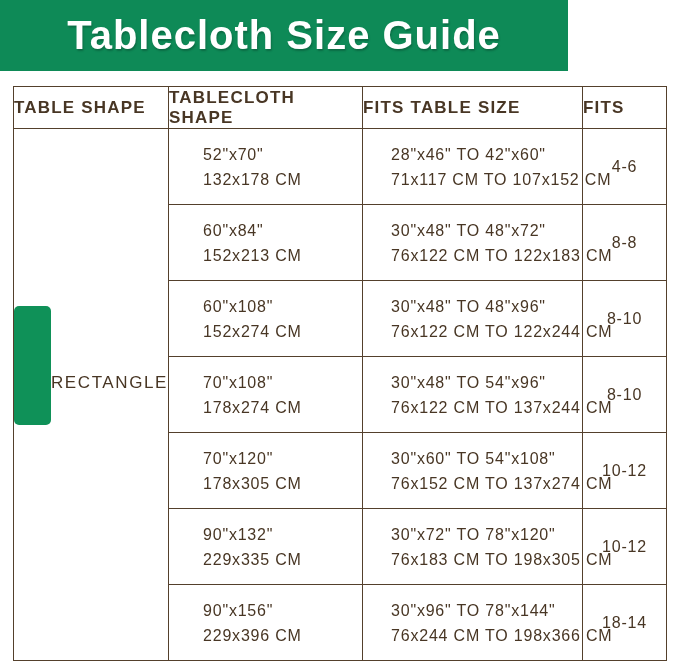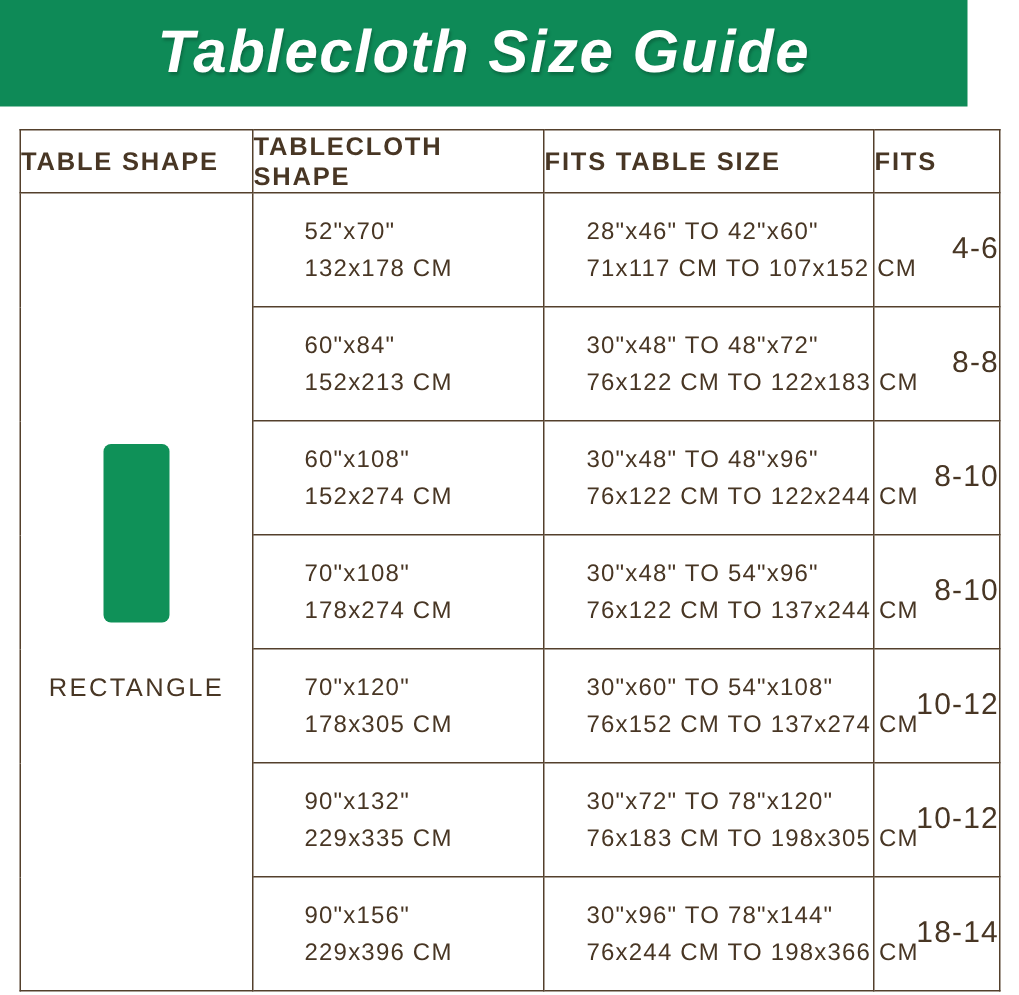--- a/index.html
+++ b/index.html
@@ -3,23 +3,23 @@
 <meta charset="utf-8">
 <style>
   * { margin: 0; padding: 0; box-sizing: border-box; }
   html, body {
     width: 679px; height: 663px;
     background: #ffffff;
     font-family: "Liberation Sans", "DejaVu Sans", sans-serif;
     overflow: hidden;
   }
   .banner {
-    width: 645px; height: 71px;
+    width: 568px; height: 71px;
     background: #0E8A57;
-    display: flex; align-items: center; justify-content: center; font-style: italic;
+    display: flex; align-items: center; justify-content: center;
   }
   .banner-title {
     color: #ffffff;
     font-size: 40px;
     font-weight: bold;
     letter-spacing: 1px;
     text-shadow: 1px 2px 2px rgba(0,0,0,0.22);
   }
   table.size-table {
     border-collapse: collapse;
@@ -43,27 +43,27 @@
   .size-table td { height: 76px; vertical-align: middle; }
   td.cell-cloth { padding-left: 34px; }
   td.cell-fits  { padding-left: 28px; }
   .two-line div {
     font-size: 16px;
     line-height: 25px;
     letter-spacing: 0.8px;
     white-space: nowrap;
   }
   td.cell-seats {
-    text-align: right;
-    font-size: 20px;
+    text-align: center;
+    font-size: 16px;
     letter-spacing: 0.8px;
   }
   td.cell-shape { text-align: center; }
   .shape-wrap {
-    display: flex; flex-direction: column;
+    display: flex; 
     align-items: center; justify-content: center;
     transform: translateY(-12px);
   }
   .shape-rect {
     width: 44px; height: 119px;
     background: #0F9158;
     border-radius: 5px;
     margin-bottom: 34px;
   }
   .shape-label {

